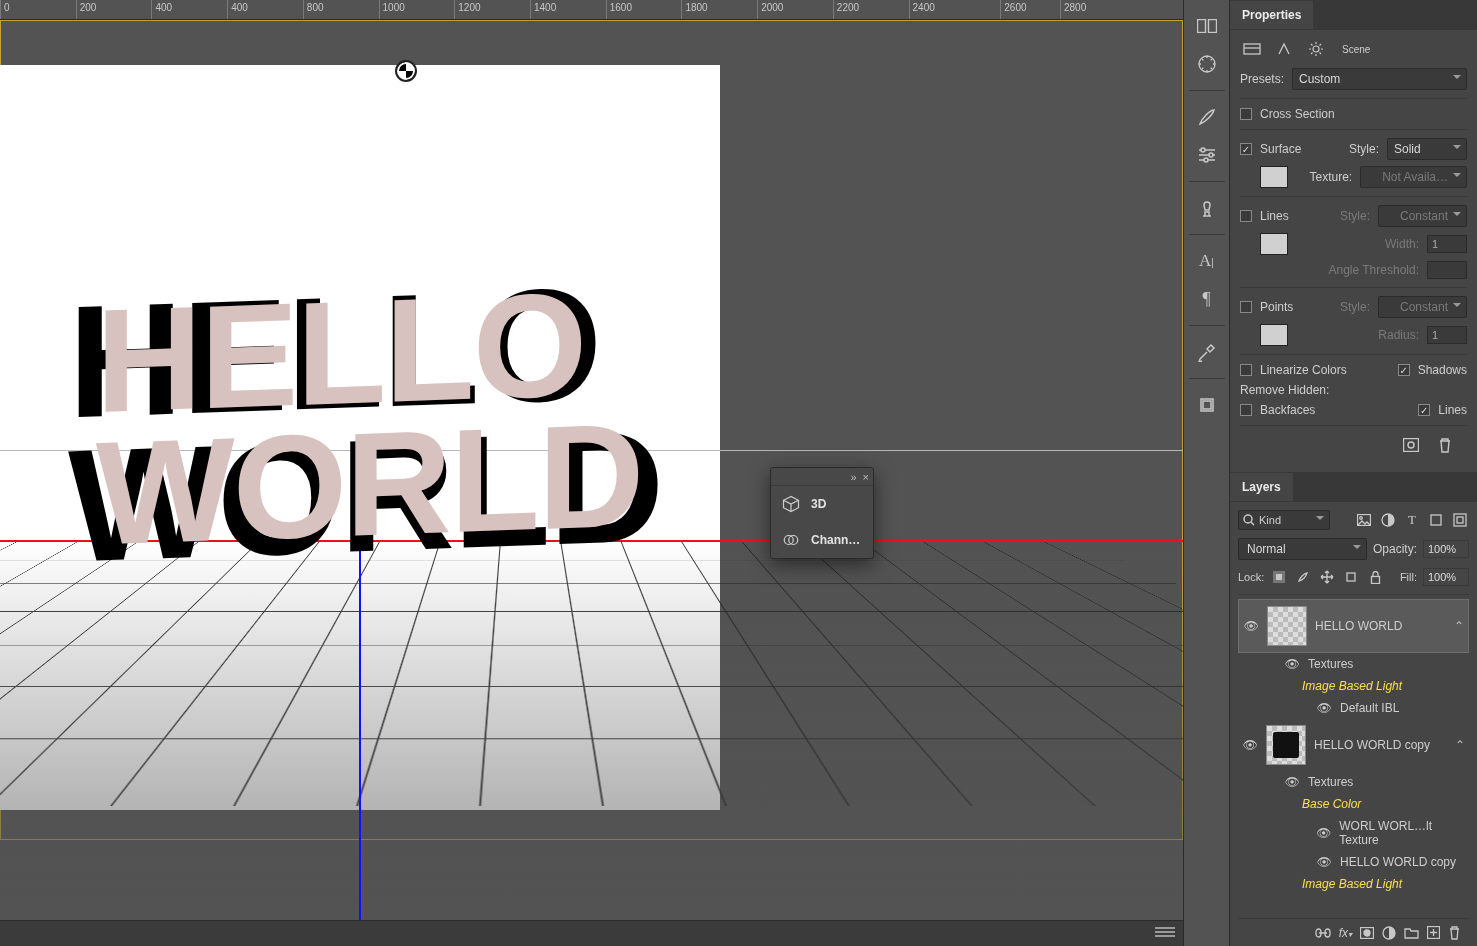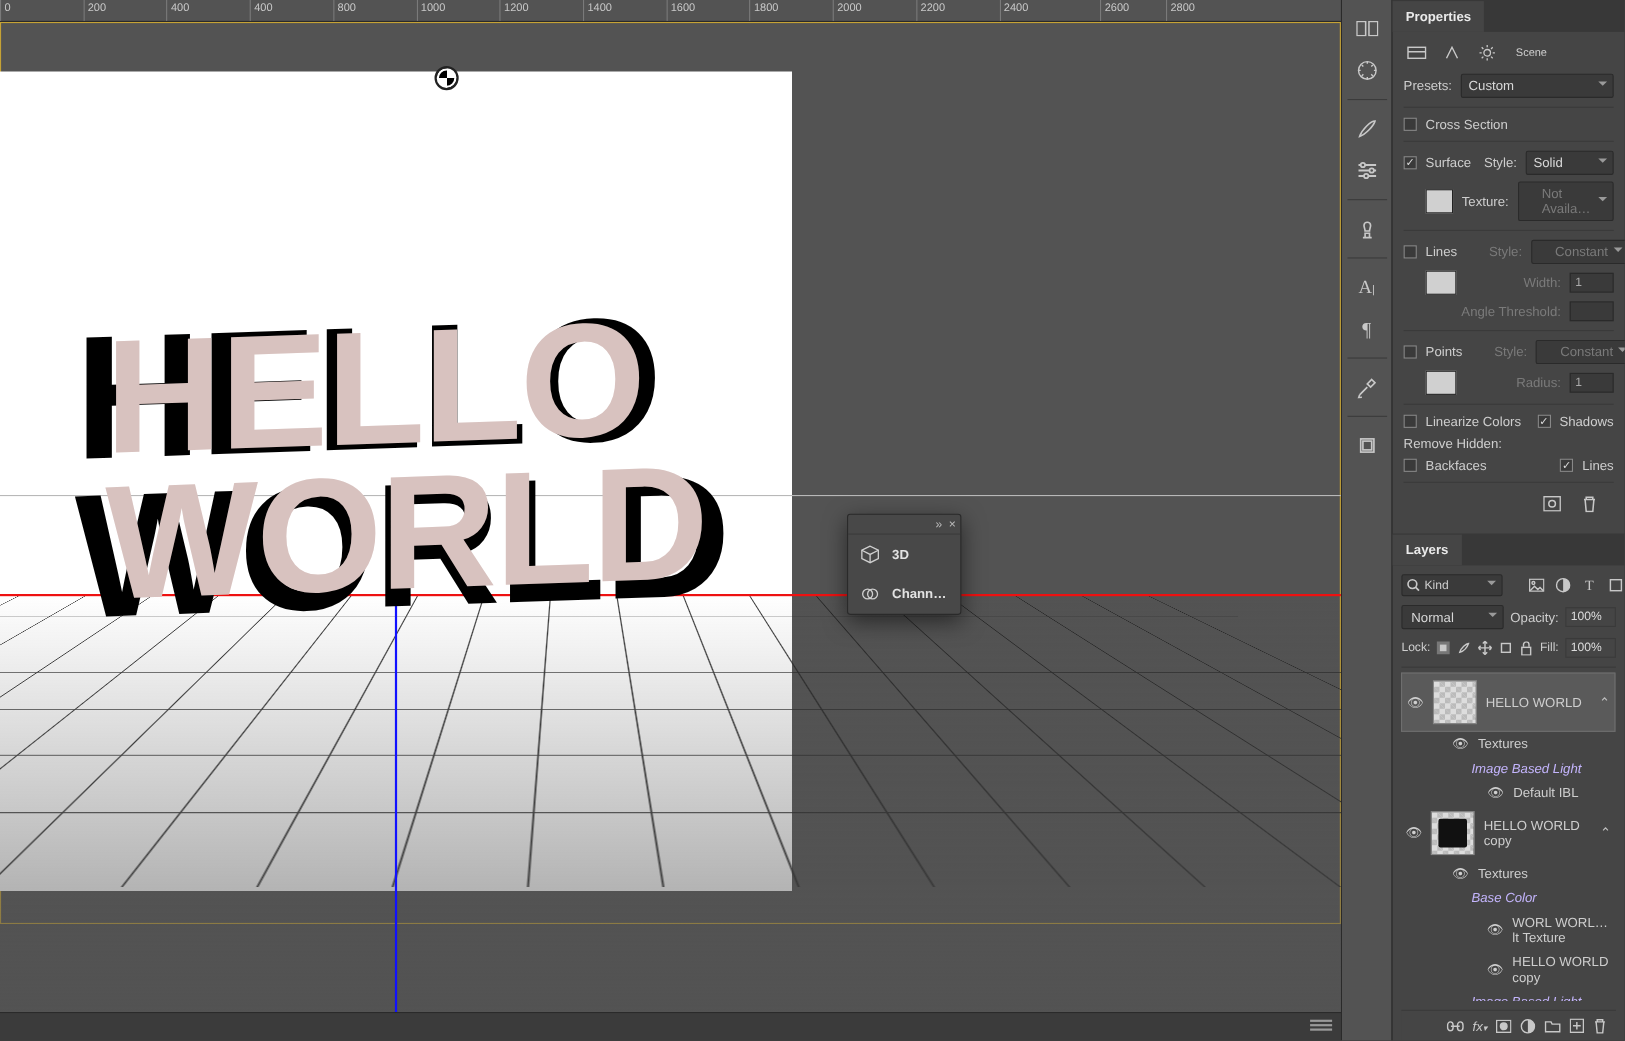--- a/index.html
+++ b/index.html
@@ -6,21 +6,21 @@
 body { width: 1477px; height: 946px; background: #323232; color: #cecece; font-size: 12px; overflow: hidden; display: flex; }
 .canvas-region { flex: 1 1 auto; display: flex; flex-direction: column; position: relative; }
 .ruler-h { height: 20px; background: #535353; display: flex; align-items: flex-end; color: #c8c8c8; font-size: 10px; position: relative; overflow: hidden; border-bottom: 1px solid #2a2a2a; }
 .ruler-h .tick { position: absolute; top: 0; height: 100%; border-left: 1px solid #7a7a7a; padding-left: 3px; padding-top: 2px; }
 .canvas-body { flex: 1 1 auto; position: relative; background: #535353; overflow: hidden; }
 .canvas-frame { position: absolute; left: 0; top: 0; right: 0; bottom: 80px; border: 1px solid #c5a235; }
 .white-doc { position: absolute; left: 0; top: 45px; width: 720px; height: 745px; background: #fff; }
 .tool-col { width: 46px; background: #535353; border-left: 1px solid #2a2a2a; display: flex; flex-direction: column; align-items: center; padding-top: 10px; gap: 6px; }
 .tool-col .divider { width: 36px; height: 1px; background: #3b3b3b; margin: 4px 0; }
 .tool-col .tbtn { width: 32px; height: 32px; display: flex; align-items: center; justify-content: center; color: #c9c9c9; cursor: pointer; border-radius: 2px; }
-.panels { width: 212px; background: #454545; display: flex; flex-direction: column; border-left: 1px solid #2a2a2a; }
+.panels { width: 248px; background: #454545; display: flex; flex-direction: column; border-left: 1px solid #2a2a2a; }
 .panel-tabbar { background: #383838; display: flex; align-items: center; height: 30px; }
 .panel-tab { padding: 7px 12px; font-weight: 600; font-size: 12px; color: #eaeaea; background: #454545; }
 .properties-body { padding: 8px 10px; display: flex; flex-direction: column; gap: 8px; }
 .row { display: flex; align-items: center; gap: 8px; }
 .iconbtn { width: 24px; height: 22px; display: flex; align-items: center; justify-content: center; color: #d0d0d0; cursor: pointer; }
 .title-strong { font-size: 10px; }
 .select { background: #3a3a3a; border: 1px solid #2a2a2a; color: #d8d8d8; padding: 3px 18px 3px 6px; font-size: 12px; border-radius: 2px; position: relative; min-width: 80px; }
 .select.full { flex: 1; }
 .select::after { content: ""; position: absolute; right: 5px; top: 50%; transform: translateY(-50%); border: 4px solid transparent; border-top-color: #9a9a9a; }
 .group { border-top: 1px solid #3a3a3a; padding-top: 8px; display: flex; flex-direction: column; gap: 6px; }
@@ -48,21 +48,21 @@
 .eye { width: 16px; text-align: center; color: #cfcfcf; cursor: pointer; }
 .thumb { width: 40px; height: 40px; border: 1px solid #888; background:
   linear-gradient(45deg,#bbb 25%,transparent 25%,transparent 75%,#bbb 75%),
   linear-gradient(45deg,#bbb 25%,#ddd 25%,#ddd 75%,#bbb 75%);
   background-size: 10px 10px; background-position: 0 0, 5px 5px;
   position: relative; flex: none;
 }
 .thumb .dark { position:absolute; inset:6px; background:#111; border-radius:2px;}
 .chev { color:#bbb; margin-left:auto; }
 .sublayer { padding: 4px 4px 4px 46px; display: flex; align-items: center; gap: 8px; font-size: 12px; }
-.italic { font-style: italic; color: #c4b5fd; }
+.italic { font-style: italic; color: #fde047; }
 .layers-footer { display: flex; justify-content: flex-end; align-items: center; gap: 8px; padding: 6px 8px; border-top: 1px solid #3a3a3a; background:#454545; }
 .layers-footer .fbtn { color: #c8c8c8; cursor: pointer; }
 
 .float-panel { position: absolute; left: 770px; top: 447px; width: 104px; background: #484848; border: 1px solid #2a2a2a; border-radius: 3px; box-shadow: 0 6px 20px rgba(0,0,0,.5); }
 .float-head { height: 18px; display: flex; justify-content: flex-end; align-items: center; gap: 6px; padding: 0 4px; border-bottom: 1px solid #3a3a3a; color:#bbb; font-size:11px;}
 .float-item { display: flex; align-items: center; gap: 10px; padding: 8px 10px; cursor:pointer; }
 .float-item .fic { width: 20px; height: 20px; display: flex; align-items: center; justify-content: center; color: #cfcfcf; }
 .float-item span.lbl { font-weight: 600; color: #e2e2e2; }
 .horizon { position:absolute; left:0; right:0; top:430px; height:1px; background:#b8b8b8; }
 .redline { position:absolute; left:0; right:0; top:520px; height:2px; background:#e11; }

